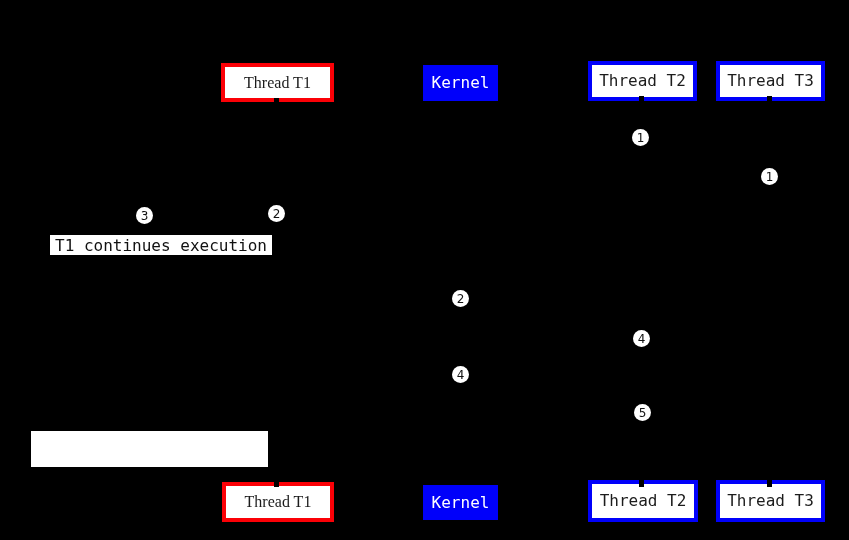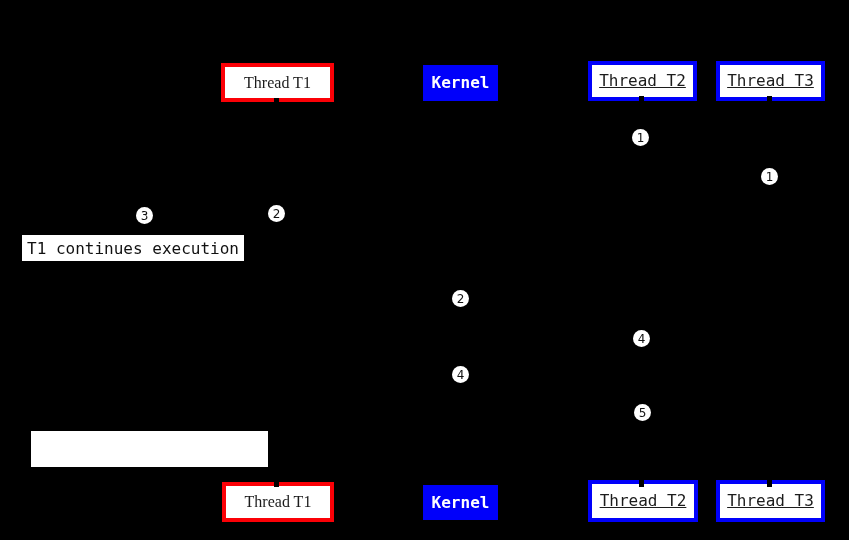--- a/index.html
+++ b/index.html
@@ -22,26 +22,25 @@
     color: #1c1c1c;
     font-size: 16px;
     line-height: 1;
     display: flex;
     align-items: center;
     justify-content: center;
     white-space: nowrap;
     z-index: 1;
   }
   .lane-box.red-border  { border: 4px solid #fb0006; font-family: Liberation Serif, serif; }
-  .lane-box.blue-border { border: 4px solid #0000fa; text-decoration: underline; }
+  .lane-box.blue-border { border: 4px solid #0000fa; }
   .lane-box.kernel {
     background: #0000fa;
     color: #ffffff;
     border: none;
-    font-weight: bold;
   }
   
   .timeline-line {
     position: absolute;
     width: 5px;
     background: #000000;
     z-index: 2;
   }
   .step-circle {
     position: absolute;
@@ -53,24 +52,24 @@
     font-family: "DejaVu Sans", "Liberation Sans", sans-serif;
     font-size: 12px;
     line-height: 1;
     display: flex;
     align-items: center;
     justify-content: center;
     z-index: 3;
   }
   .note-box {
     position: absolute;
-    left: 22px;
+    left: 50px;
     top: 235px;
     width: 222px;
-    height: 26px;
+    height: 20px;
     box-sizing: border-box;
     background: #ffffff;
     color: #111111;
     font-size: 16px;
     display: flex;
     align-items: center;
     justify-content: center;
     white-space: nowrap;
     z-index: 3;
   }

